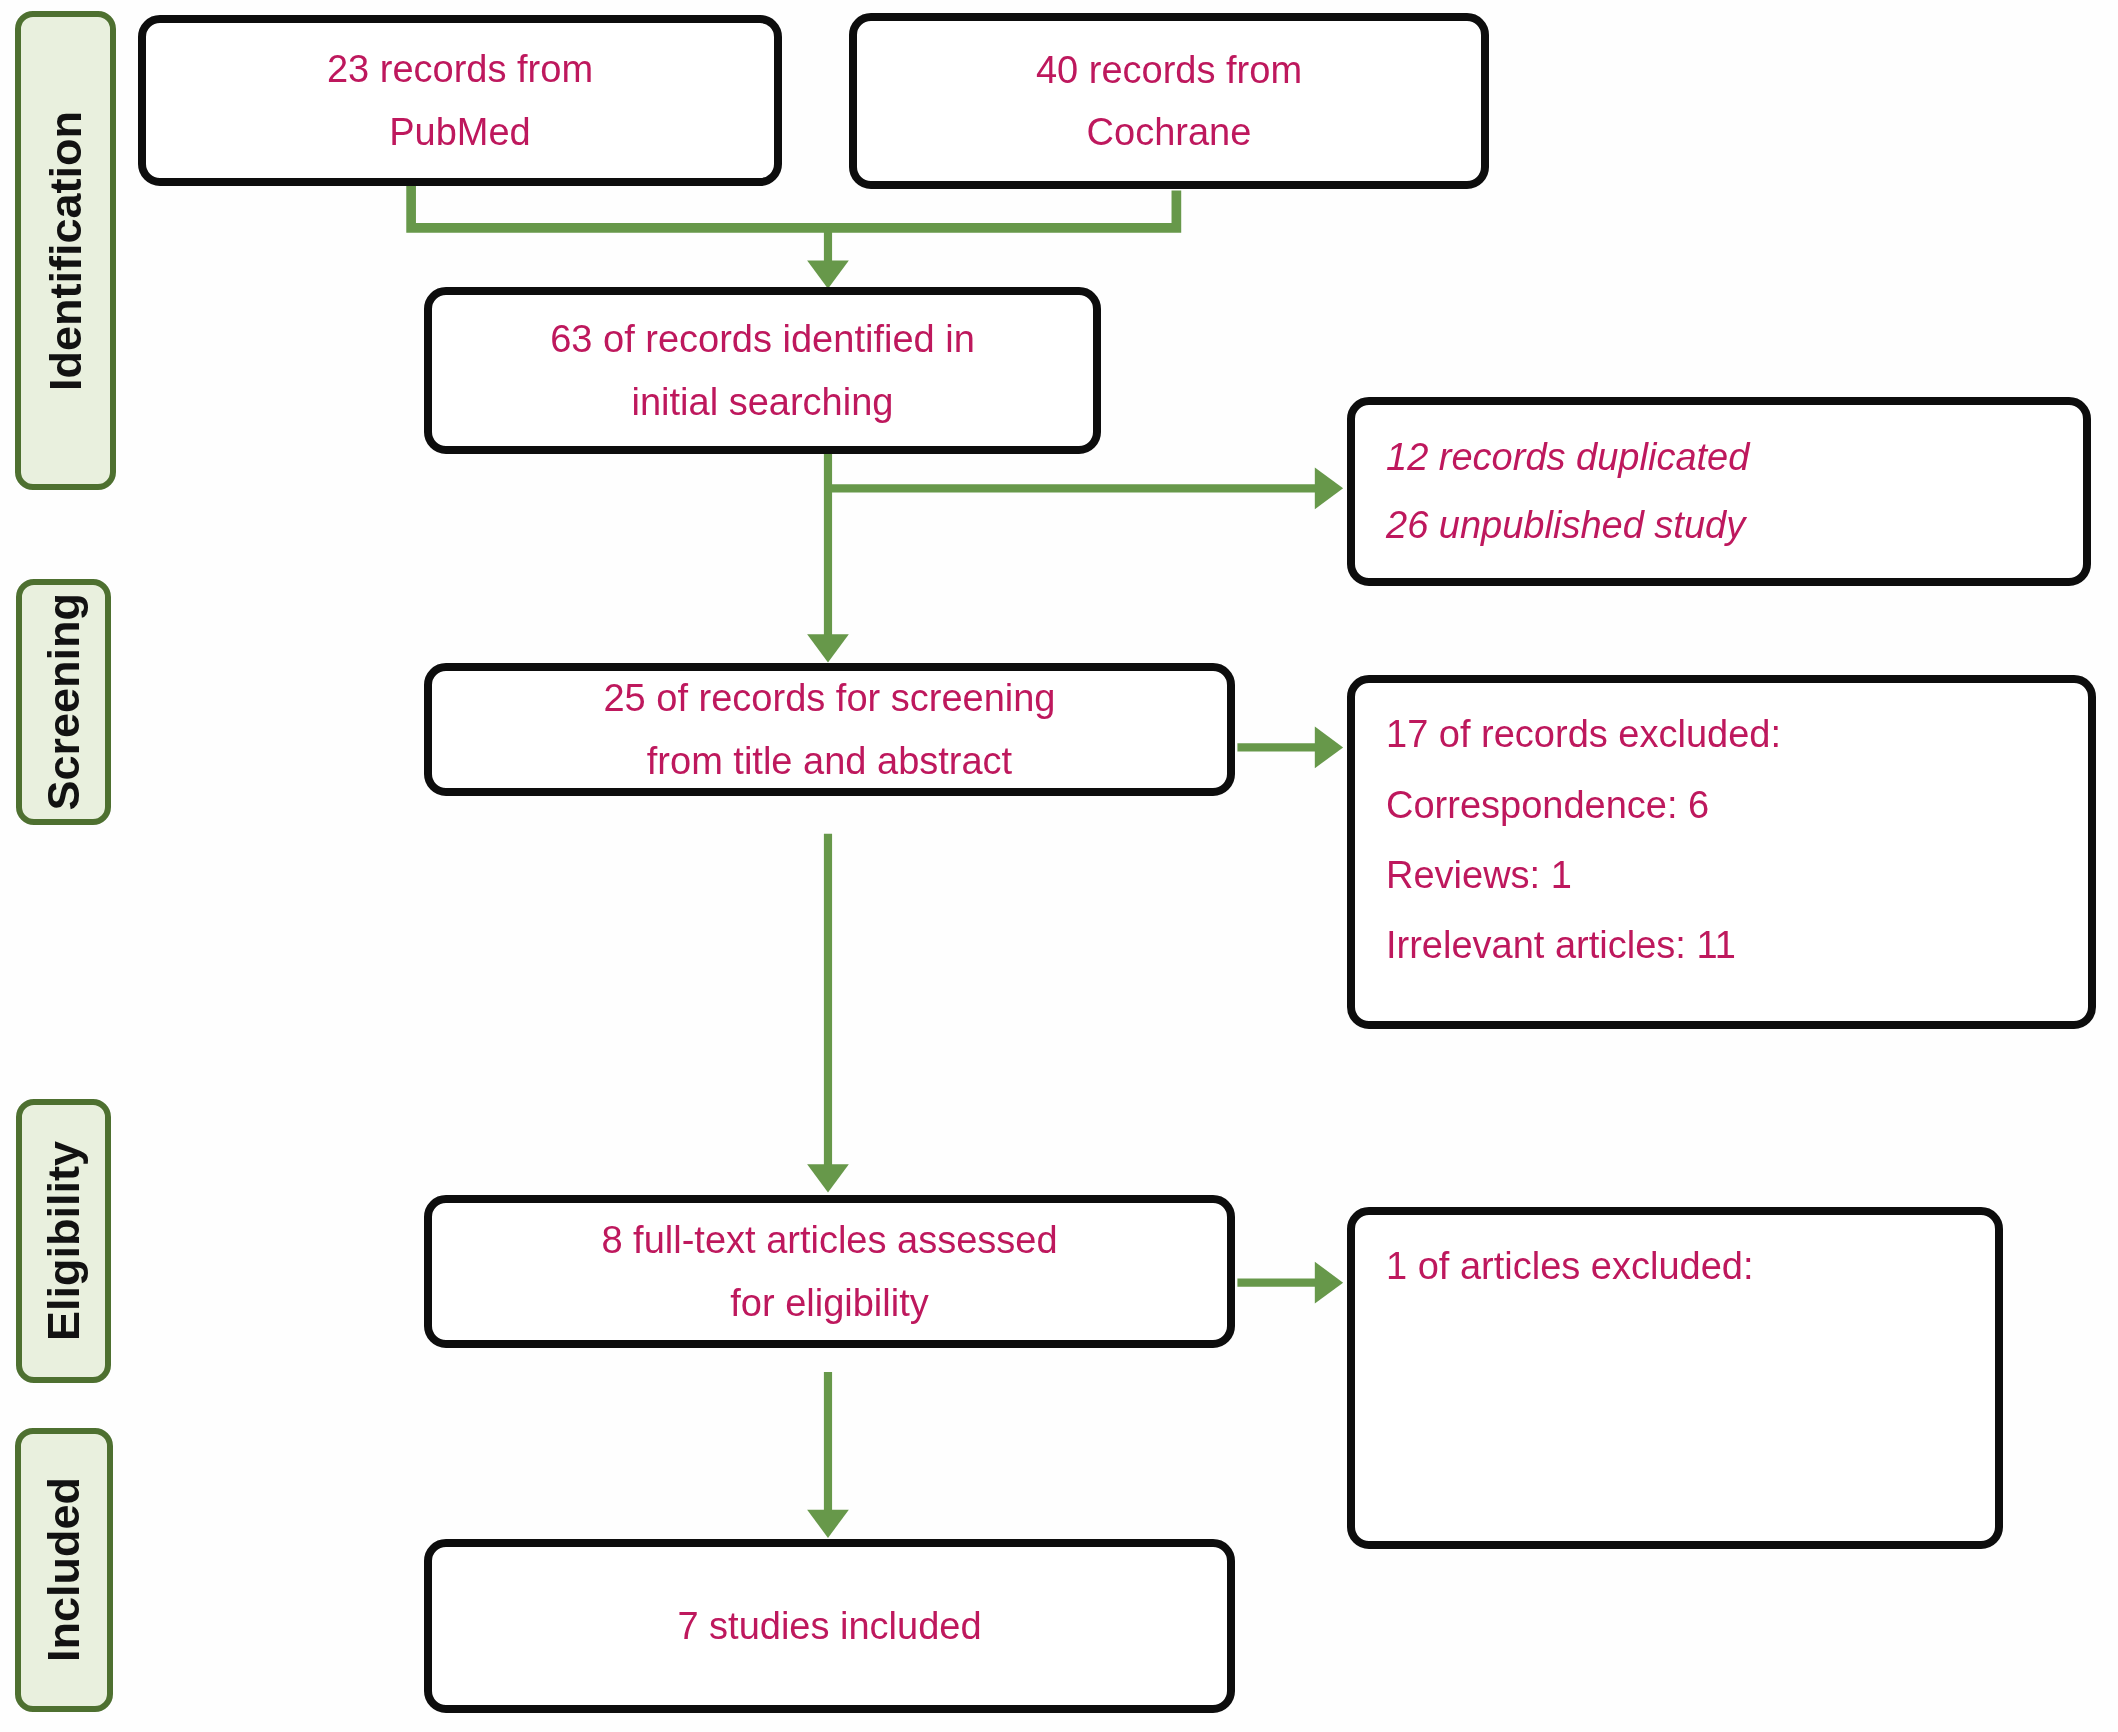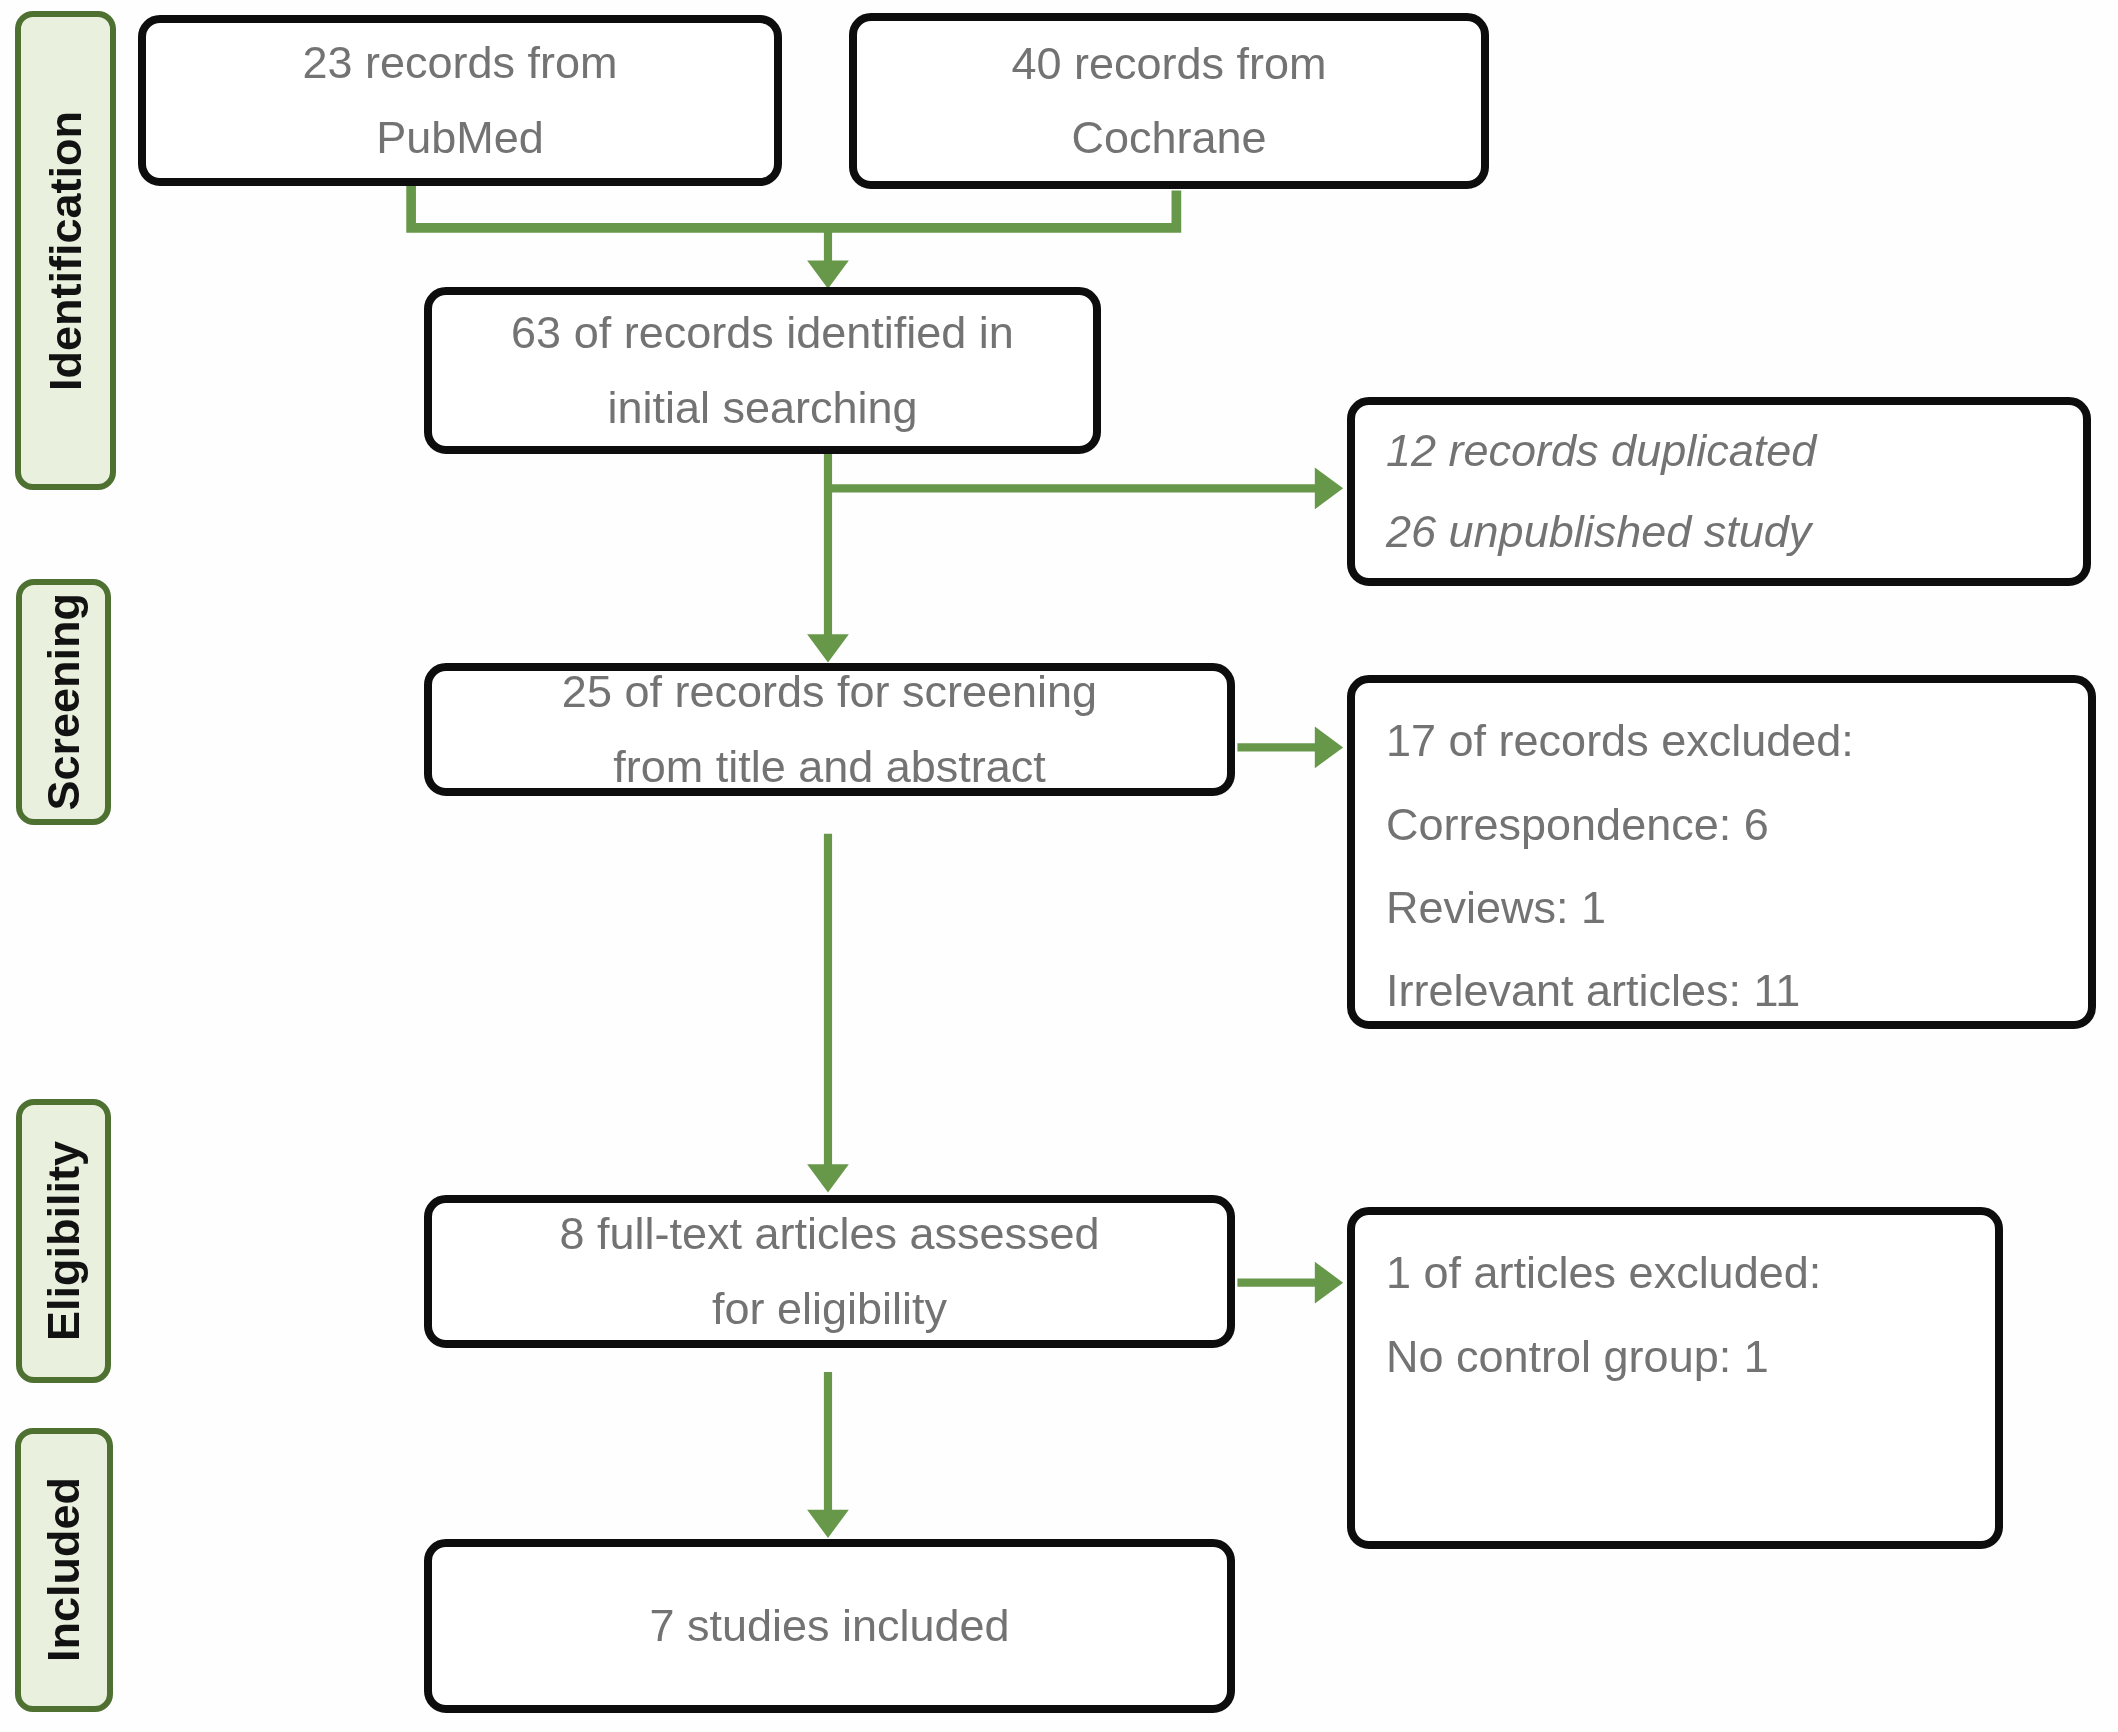--- a/index.html
+++ b/index.html
@@ -29,22 +29,22 @@
     white-space:nowrap;
   }
   
   .flow-box{
     position:absolute;
     background:#ffffff;
     border:8.2px solid #0d0d0d;
     border-radius:22px;
     box-sizing:border-box;
     display:flex;flex-direction:column;
-    font-size:45px;
-    color:#737373;
+    font-size:38px;
+    color:#be185d;
   }
   .flow-box.center{
     align-items:center;justify-content:center;
     text-align:center;
     line-height:1.65;
   }
   .flow-box.leftalign{
     align-items:flex-start;justify-content:center;
     text-align:left;
     padding-left:31px;padding-right:7.4px;
@@ -135,21 +135,20 @@
     <div>Irrelevant articles: 11</div>
   </div>
 
   <div class="flow-box center" style="left:424px;top:1195px;width:811px;height:153px">
     <div>8 full-text articles assessed</div>
     <div>for eligibility</div>
   </div>
 
   <div class="flow-box topalign" style="left:1347px;top:1195px;width:656px;height:342px">
     <div>1 of articles excluded:</div>
-    <div>No control group: 1</div>
   </div>
 
   <div class="flow-box center" style="left:424px;top:1539px;width:811px;height:174px">
     <div>7 studies included</div>
   </div>
 
 </div>
 
 
 </body></html>

